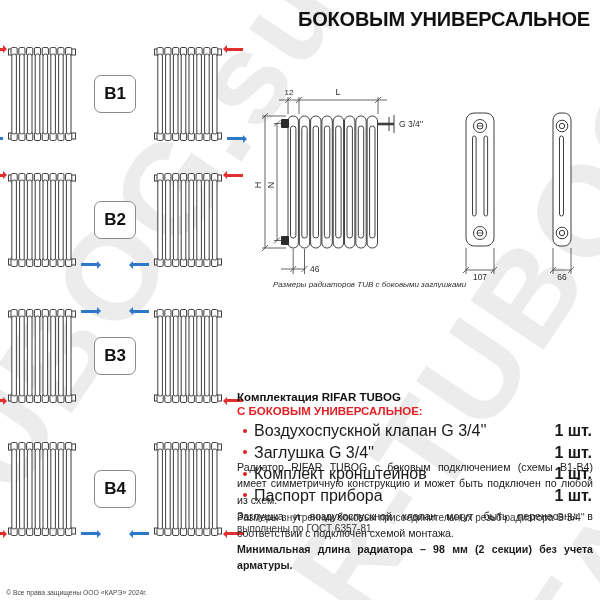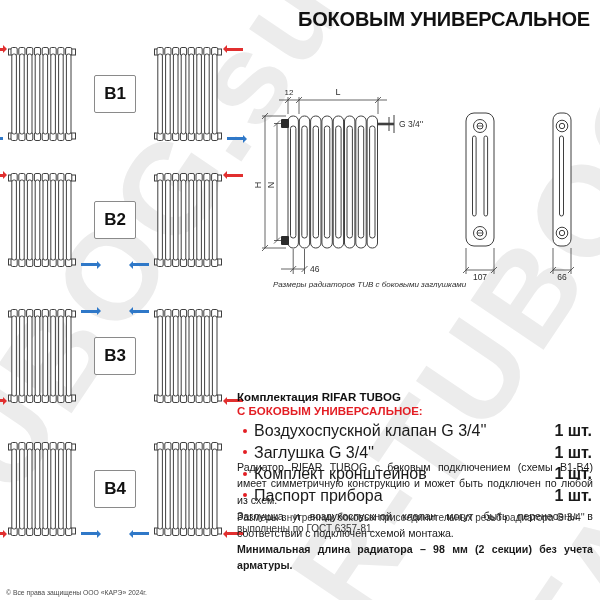--- a/index.html
+++ b/index.html
@@ -15,21 +15,21 @@
   #wm3{font-size:128px;left:470px;top:700px;}
 
   
   .title{position:absolute;z-index:2;top:8px;right:10px;text-align:right;
          font-size:20px;line-height:1.15;font-weight:800;letter-spacing:-0.2px;color:#111;}
 
   
   .scheme-row{position:absolute;z-index:1;left:8px;width:214px;height:96px;
               display:flex;justify-content:space-between;align-items:center;}
   .rad-wrap{position:relative;width:68px;height:96px;}
-  .scheme-label{border:1.3px solid #8a8a8a;border-radius:2px;background:#fff;
+  .scheme-label{border:1.3px solid #8a8a8a;border-radius:7px;background:#fff;
                 padding:8px 9px;font-size:17px;font-weight:800;color:#111;}
   .flow-arrow{position:absolute;height:2.6px;width:16px;}
   .flow-arrow.red{background:#e12f2f;color:#e12f2f;}
   .flow-arrow.blue{background:#2f78c8;color:#2f78c8;}
   .flow-arrow::after{content:"";position:absolute;top:50%;transform:translateY(-50%);
                      border:4.5px solid transparent;}
   .flow-arrow.right::after{right:-8px;border-left-color:currentColor;}
   .flow-arrow.left::after{left:-8px;border-right-color:currentColor;}
   .flow-arrow.tl{top:2px;left:-21px;}
   .flow-arrow.tr{top:2px;right:-21px;}

